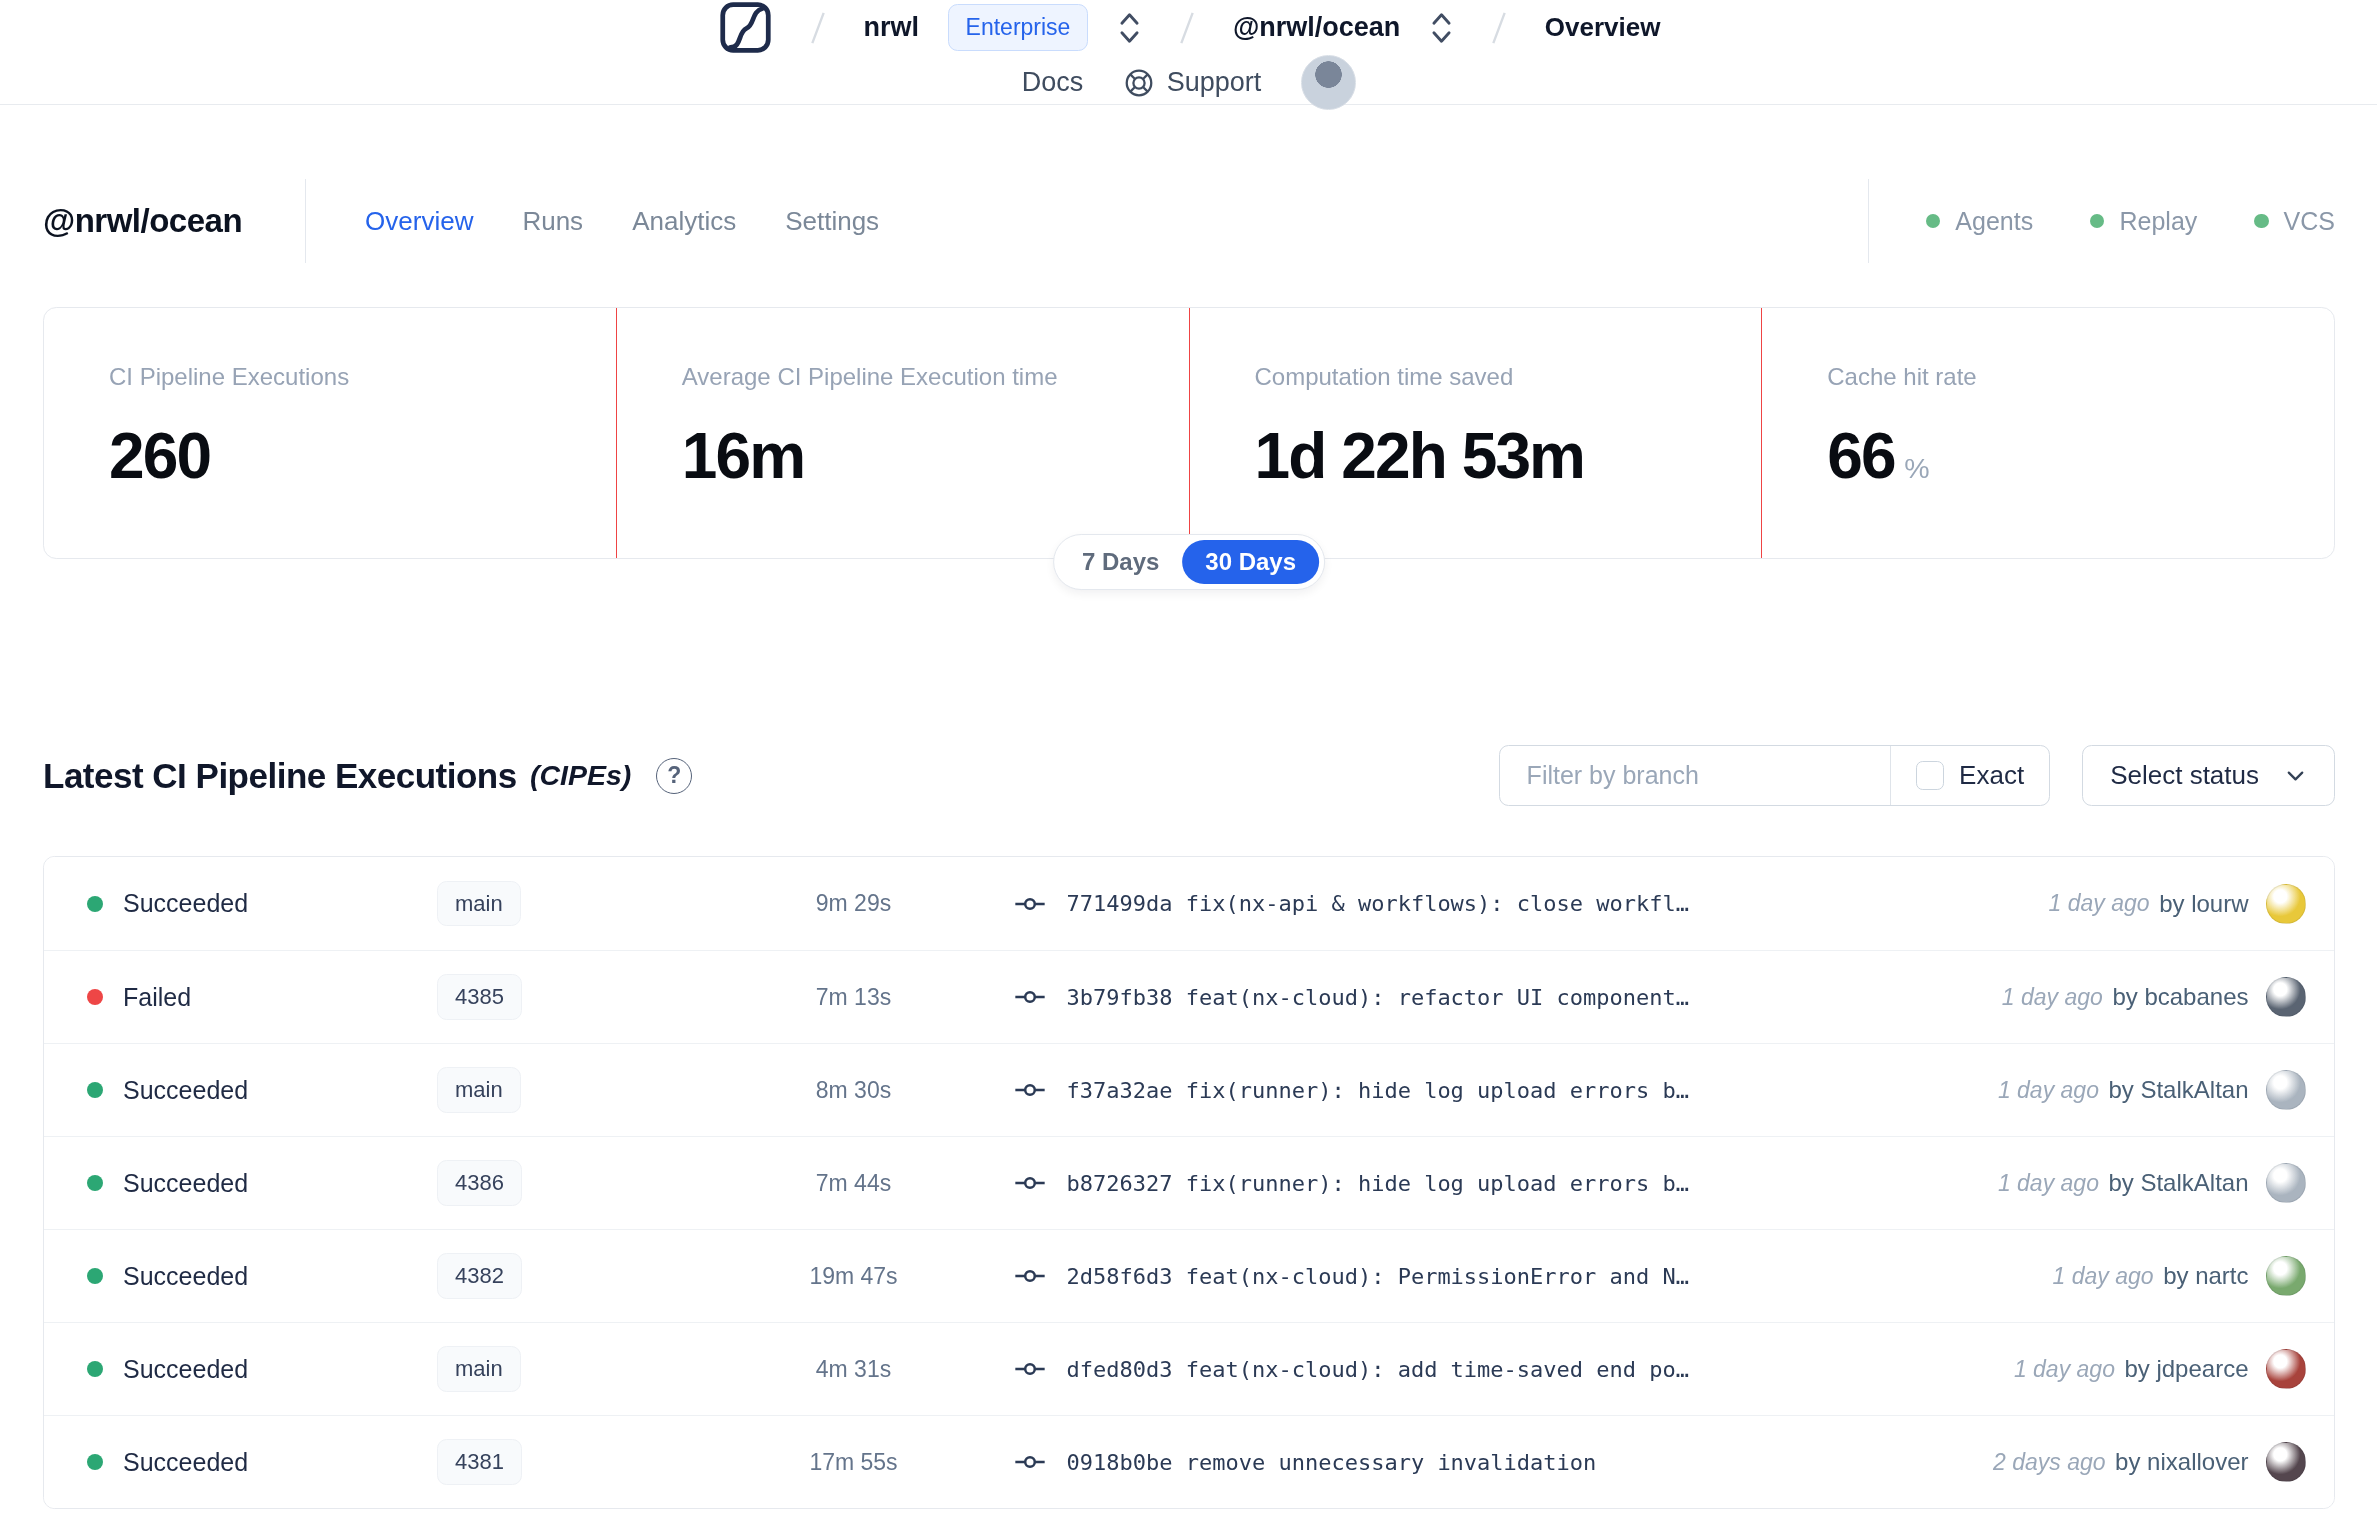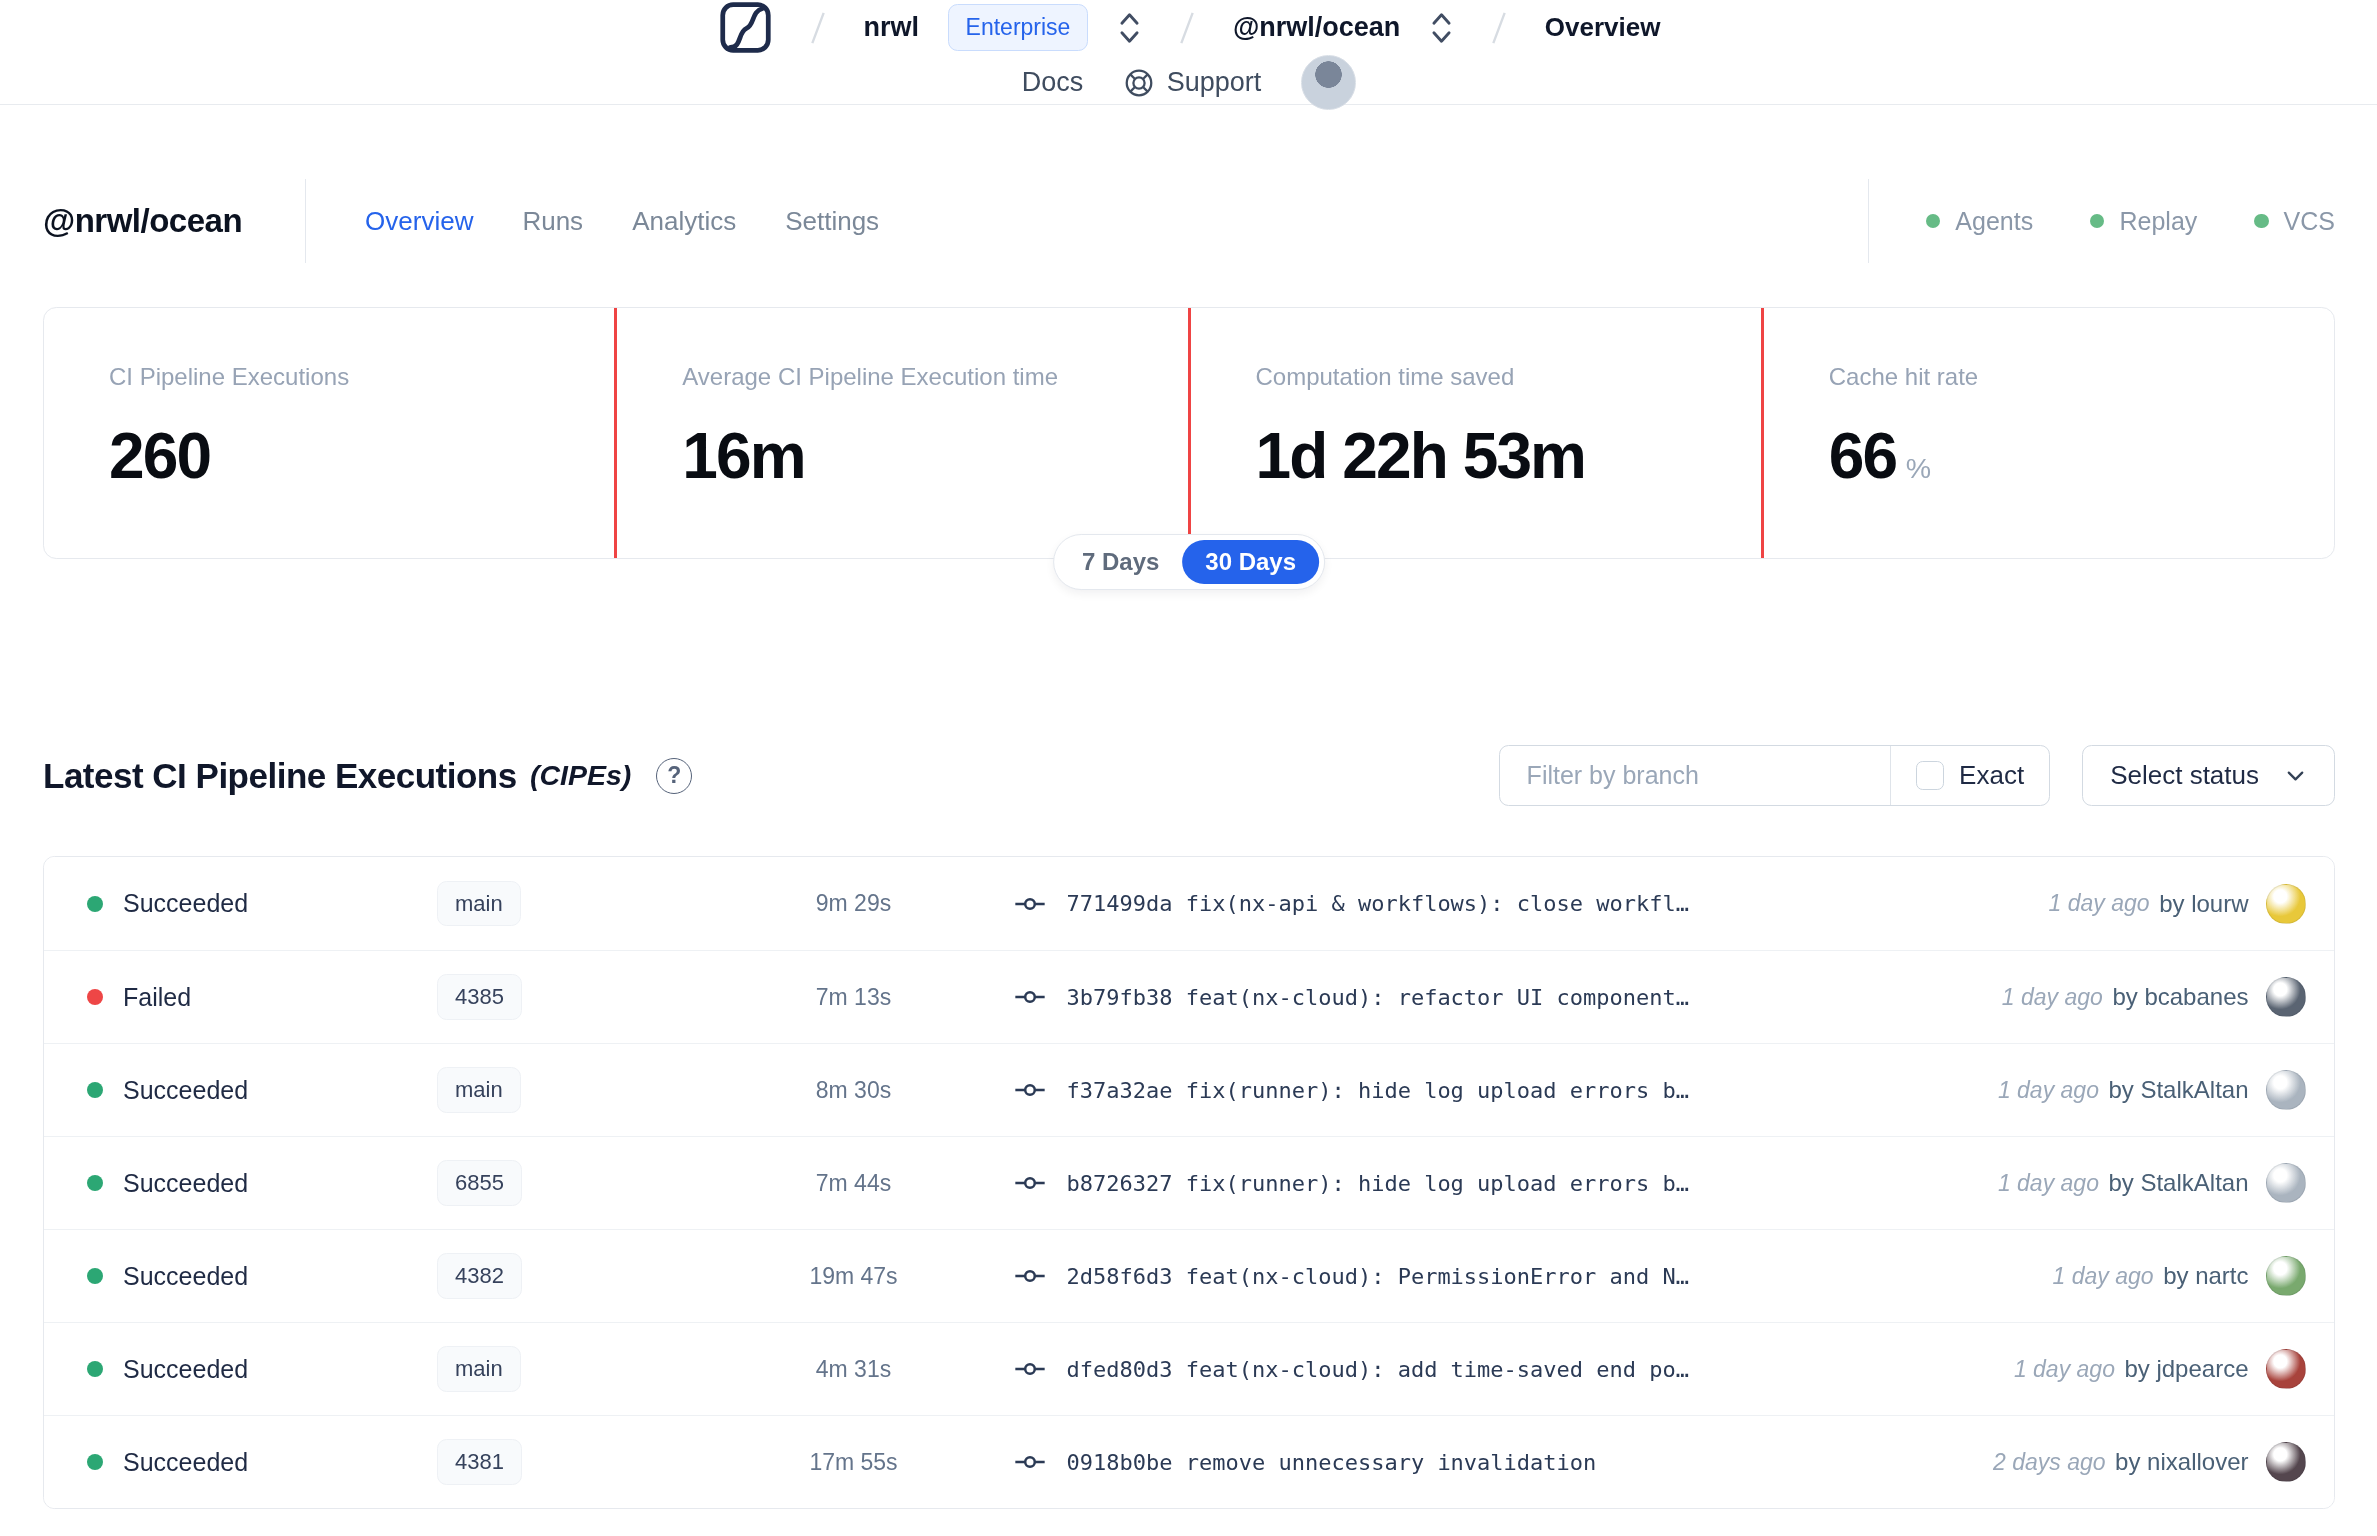--- a/index.html
+++ b/index.html
@@ -36,21 +36,21 @@
   .svc-divider { width:1px; height:84px; background:#e4e8ee; margin-right:57px; }
   .services { display:flex; align-items:center; gap:57px; }
   .service { display:flex; align-items:center; gap:15px; }
   .svc-dot { width:14.3px; height:14.3px; border-radius:50%; background:#66bb86; }
   .svc-label { font-size:25px; color:#8a97a8; }
 
   
   .cards-wrap { position:relative; margin:42px 43px 0 43px; }
   .cards { display:flex; border:1px solid #e6e9ee; border-radius:13.3px; background:#fff; overflow:hidden; }
   .card { flex:1 1 0; padding:55px 38px 55px 65px; }
-  .card + .card { border-left:3px solid #ef4444; }
+  .card + .card { border-left:1px solid #ef4444; }
   .card-label { font-size:24px; color:#97a3b5; font-weight:500; margin-bottom:30px; }
   .card-value { font-size:64px; font-weight:700; color:#090c12; letter-spacing:-1.9px; line-height:70px; }
   .card-suffix { font-size:28.5px; font-weight:400; color:#9aa7b8; letter-spacing:0; margin-left:9.5px; }
   .range-toggle { position:absolute; left:50%; bottom:-31px; transform:translateX(-50%);
     display:flex; align-items:center; background:#fff; border:1px solid #e4e8ee; border-radius:28.5px;
     padding:4.8px; box-shadow:0 3.8px 9.5px rgba(15,23,42,0.06); }
   .range-opt { font-size:24px; font-weight:700; color:#5f6b7c; padding:0 23px; height:44px;
     display:flex; align-items:center; border-radius:22px; cursor:pointer; white-space:nowrap; }
   .range-opt.selected { background:#2563eb; color:#fff; }
 
@@ -285,21 +285,21 @@
       <span class="meta-time">1 day ago</span>
       <span class="meta-author">by StalkAltan</span>
     </span>
     <span class="row-avatar" style="background: radial-gradient(circle at 35% 30%, rgba(255, 255, 255, 0.45) 0px, rgba(255, 255, 255, 0.45) 18%, rgb(170, 180, 191) 55%, rgb(170, 180, 191) 100%);"></span>
   </div>
 
   <div class="row">
     <span class="status-dot dot-green"></span>
     <span class="status-text">Succeeded</span>
     <span class="branch-cell">
-      <span class="branch-badge">6855</span>
+      <span class="branch-badge">4386</span>
     </span>
     <span class="duration">7m 44s</span>
     <svg class="commit-icon" viewBox="0 0 24 24" fill="none" stroke="#2b3a55" stroke-width="1.9">
       <circle cx="12" cy="12" r="3.6"></circle>
             <line x1="1" y1="12" x2="8" y2="12"></line>
             <line x1="16" y1="12" x2="23" y2="12"></line>
     </svg>
     <span class="commit-text"><span class="commit-hash">b8726327</span>&nbsp;<span>fix(runner): hide log upload errors b…</span></span>
     <span class="meta">
       <span class="meta-time">1 day ago</span>

